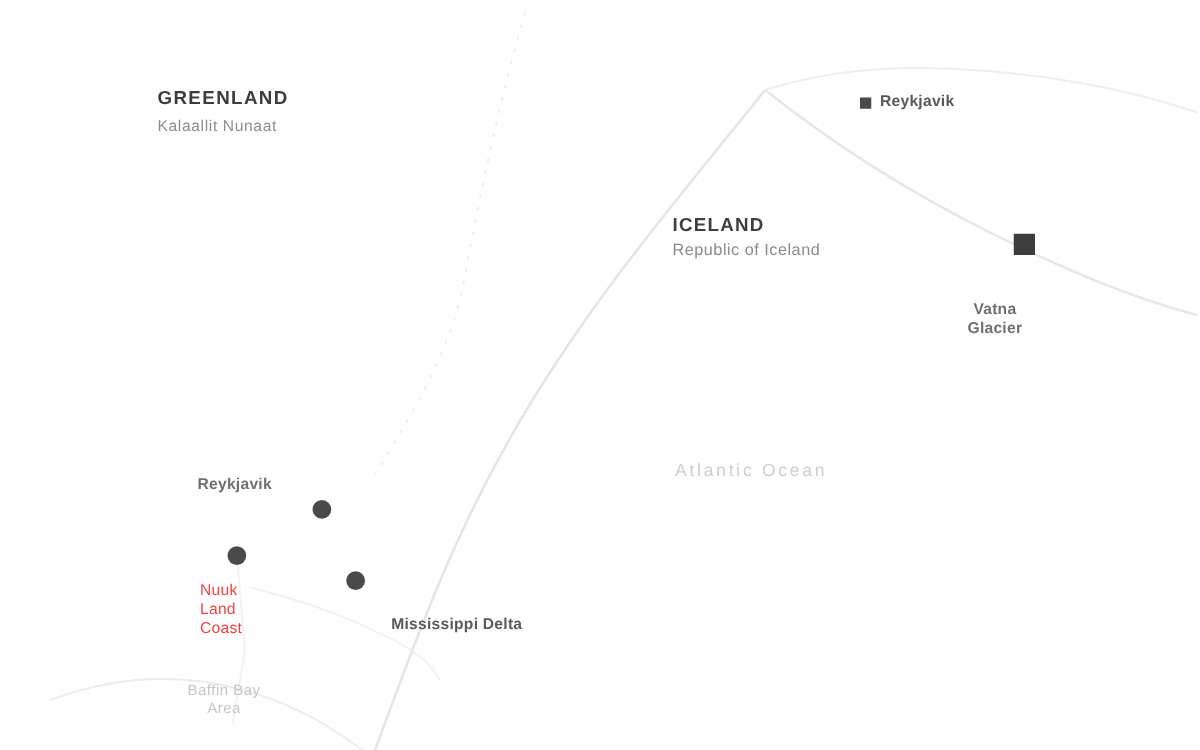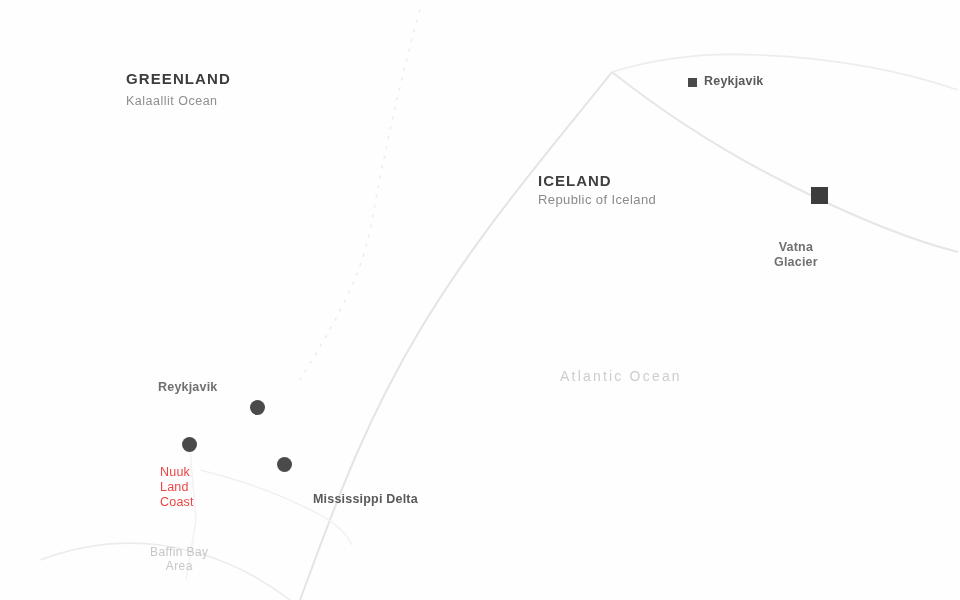--- a/index.html
+++ b/index.html
@@ -114,36 +114,36 @@
     <path fill="none" stroke="#e6e6e6" stroke-width="2" d="M 612 72 C 660 110, 720 150, 790 185 C 850 215, 910 240, 958 252"></path>
     <path fill="none" stroke="#ededed" stroke-width="1.6" d="M 612 72 C 650 60, 700 52, 760 55 C 830 58, 900 70, 958 90"></path>
     <path fill="none" stroke="#ededed" stroke-width="1.6" stroke-dasharray="3 7" d="M 420 10 C 400 80, 385 150, 372 220 C 362 280, 330 330, 300 380"></path>
     <path fill="none" stroke="#ececec" stroke-width="1.6" d="M 40 560 C 80 545, 120 540, 160 545 C 210 552, 250 570, 290 600"></path>
     <path fill="none" stroke="#f0f0f0" stroke-width="1.4" d="M 200 470 C 240 480, 270 490, 300 505 C 330 518, 345 530, 352 545"></path>
     <path fill="none" stroke="#f1f1f1" stroke-width="1.4" d="M 190 450 L 196 520 L 186 580"></path>
   </svg>
 
   <div class="label-block" style="left:126px; top:70px;">
     <div class="label label-title" style="position:relative;">GREENLAND</div>
-    <div class="label label-sub" style="position:relative; margin-top:6px;">Kalaallit Ocean</div>
+    <div class="label label-sub" style="position:relative; margin-top:6px;">Kalaallit Nunaat</div>
   </div>
 
   <div class="label-block" style="left:538px; top:172px;">
     <div class="label label-country" style="position:relative;">ICELAND</div>
     <div class="label label-country-sub" style="position:relative; margin-top:2px;">Republic of Iceland</div>
   </div>
 
   <div class="marker marker-mini-square" style="left:688px; top:78px;"></div>
   <div class="label label-place-strong" style="left:704px; top:74px;">Reykjavik</div>
 
   <div class="marker marker-square" style="left:811px; top:187px;"></div>
   <div class="label label-city" style="left:774px; top:240px;">Vatna
 Glacier</div>
 
-  <div class="label label-water" style="left:560px; top:368px;">Atlantic Ocean</div>
+  <div class="label label-water" style="left:540px; top:368px;">Atlantic Ocean</div>
 
   <div class="label label-city" style="left:158px; top:380px;">Reykjavik</div>
 
   <div class="marker marker-dot" style="left:250px; top:400px;"></div>
   <div class="marker marker-dot" style="left:182px; top:437px;"></div>
   <div class="marker marker-dot" style="left:277px; top:457px;"></div>
 
   <div class="label label-place" style="left:160px; top:465px;">Nuuk
 Land
 Coast</div>

